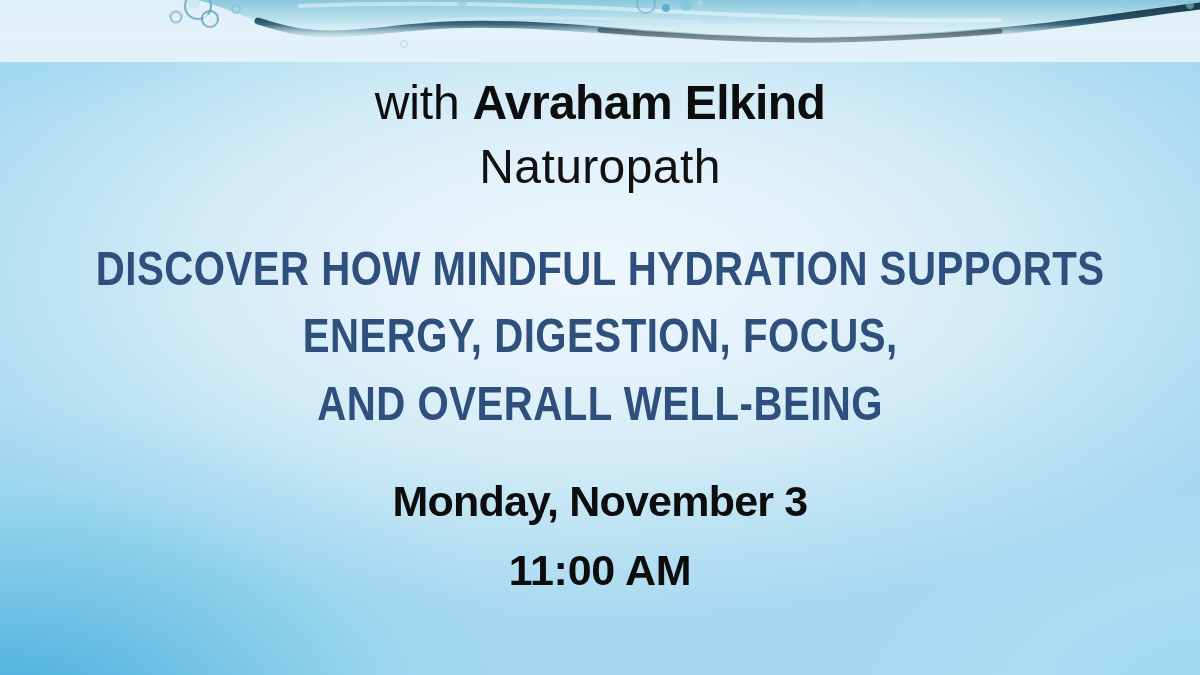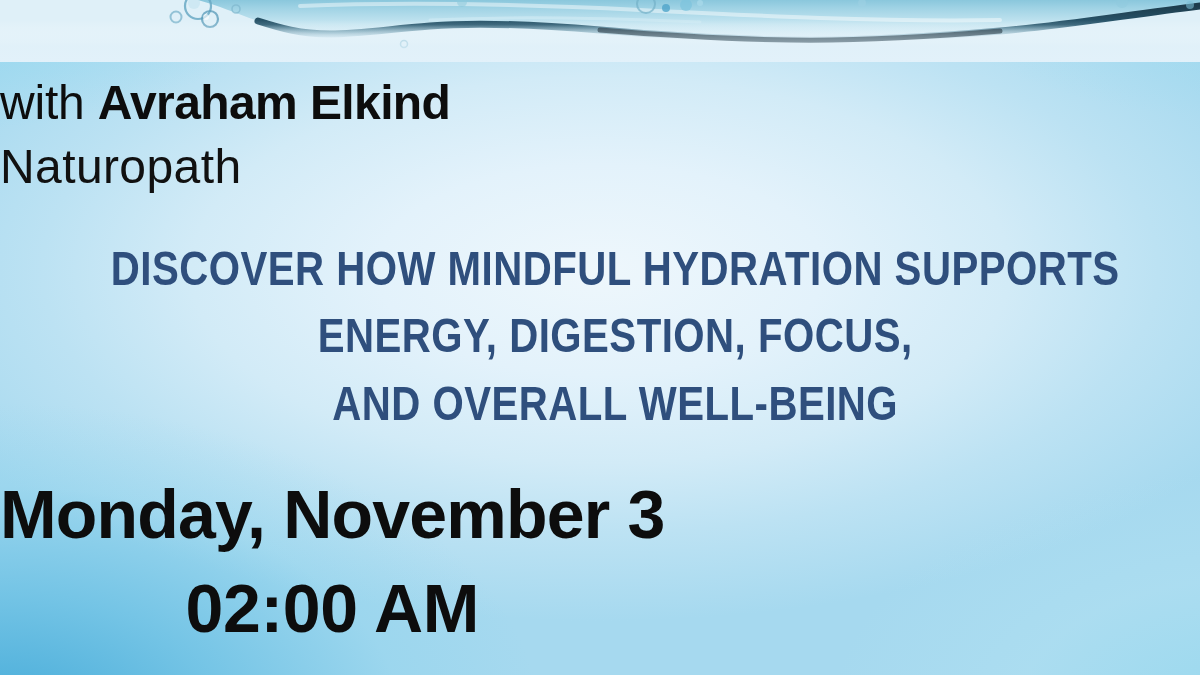--- a/index.html
+++ b/index.html
@@ -53,21 +53,21 @@
     pointer-events: none;
   }
   .water-band svg { display: block; }
 
   
   .content {
     position: absolute;
     inset: 0;
     display: flex;
     flex-direction: column;
-    align-items: flex-start;
+    align-items: center;
     text-align: center;
   }
   .presenter {
     margin-top: 78px;
     font-size: 48px;
     line-height: 1.06;
     color: #0d0d0d;
     letter-spacing: -0.2px;
     font-weight: 400;
     white-space: nowrap;
@@ -94,21 +94,21 @@
     text-transform: uppercase;
     transform: scaleX(0.82);
     transform-origin: center top;
     white-space: nowrap;
   }
   .headline .hl-line { display: block; }
   .datetime {
     margin-top: 42px;
     color: #0d0d0d;
     font-weight: 700;
-    font-size: 68px;
+    font-size: 43px;
     line-height: 1.0;
     letter-spacing: -0.8px;
   }
   .datetime .time {
     display: block;
     margin-top: 26px;
     letter-spacing: -0.3px;
   }
 </style>
 </head>
@@ -195,17 +195,17 @@
     <div class="role">Naturopath</div>
 
     <div class="headline">
       <span class="hl-line">DISCOVER HOW MINDFUL HYDRATION SUPPORTS</span>
       <span class="hl-line">ENERGY, DIGESTION, FOCUS,</span>
       <span class="hl-line">AND OVERALL WELL-BEING</span>
     </div>
 
     <div class="datetime">
       <span class="date">Monday, November 3</span>
-      <span class="time">02:00 AM</span>
+      <span class="time">11:00 AM</span>
     </div>
 
   </div>
 </div>
 
 </body></html>

